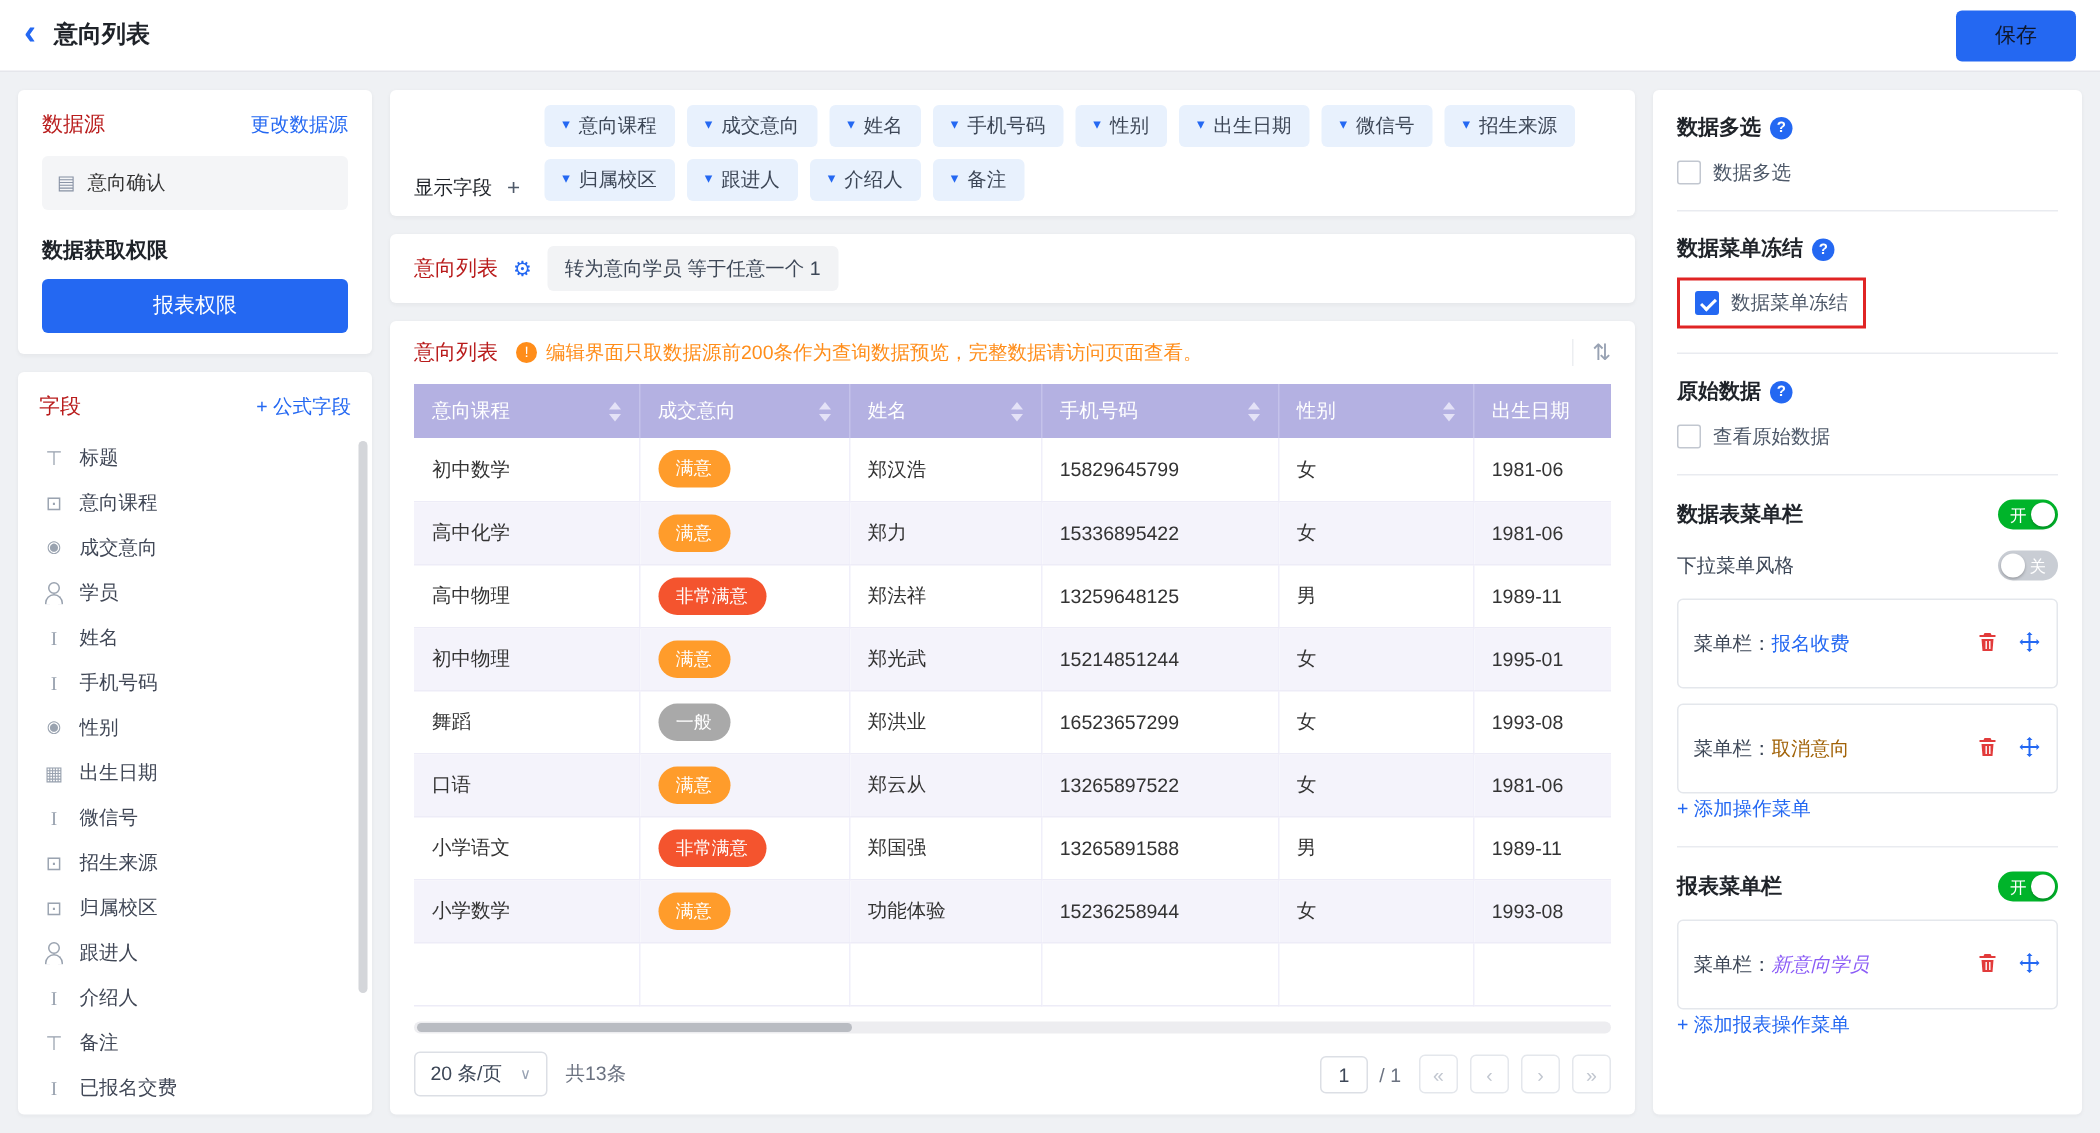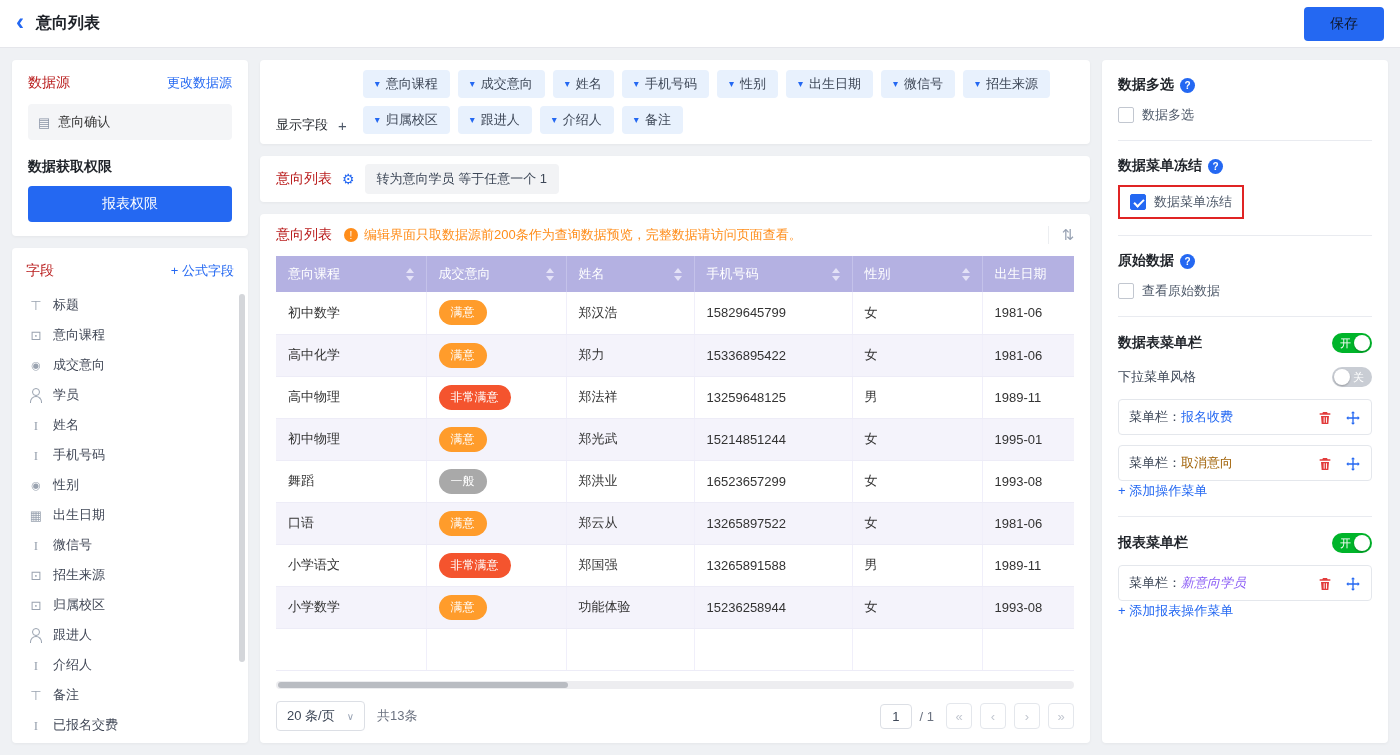--- a/index.html
+++ b/index.html
@@ -91,21 +91,21 @@
   .toggle{position:relative;width:40px;height:20px;border-radius:10px;cursor:pointer;flex:none}
   .toggle.on{background:#00b42a}
   .toggle.off{background:#c9cdd4}
   .knob{position:absolute;top:2px;width:16px;height:16px;border-radius:50%;background:#fff;box-shadow:0 1px 2px rgba(0,0,0,.25)}
   .on .knob{right:2px}
   .off .knob{left:2px}
   .t-label{position:absolute;top:0;height:20px;display:flex;align-items:center;color:#fff;font-size:11px}
   .on .t-label{left:8px}
   .off .t-label{right:8px}
   .menu-list{margin-top:12px;display:flex;flex-direction:column;gap:10px}
-  .menu-item{border:1px solid #e4e7ec;border-radius:4px;padding:8px 10px;display:flex;align-items:flex-end;gap:12px}
+  .menu-item{border:1px solid #e4e7ec;border-radius:4px;padding:20px 10px;display:flex;align-items:flex-start;gap:12px}
   .mi-label{flex:1;color:#3d4757;white-space:nowrap;overflow:hidden}
   .mi-ic{width:16px;height:16px;cursor:pointer;flex:none}
   .mi-ic svg{width:16px;height:16px;display:block}
   .add-link{display:inline-block;color:#2468f2;margin-top:1px;cursor:pointer;text-decoration:none}
 </style>
 </head>
 <body>
 
 <header class="topbar">
   <span class="back">‹</span>

